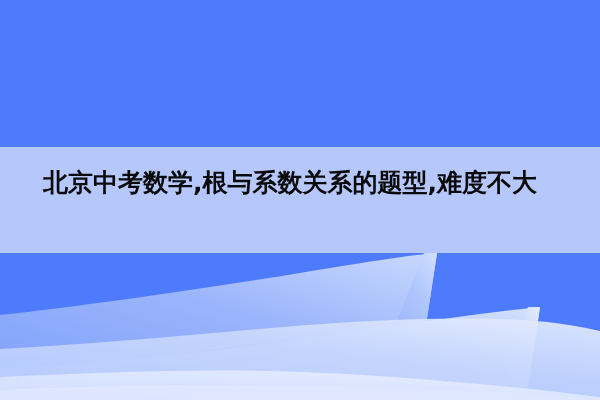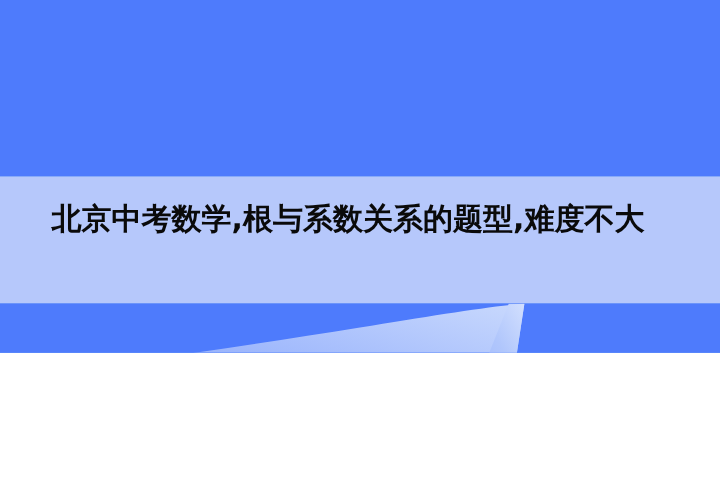--- a/index.html
+++ b/index.html
@@ -3,23 +3,23 @@
 <meta charset="utf-8">
 <style>
   html, body {
     margin: 0;
     padding: 0;
     background: #ffffff;
   }
   #banner {
     position: relative;
     width: 600px;
-    height: 294px;
+    height: 400px;
     overflow: hidden;
-    background: #3b82f6;
+    background: #0f766e;
     font-family: "Liberation Sans", "DejaVu Sans", sans-serif;
   }
   
   .band-top {
     position: absolute;
     left: 0; top: 0;
     width: 600px;
     height: 147px;
     background: #4e7bfc;
   }

